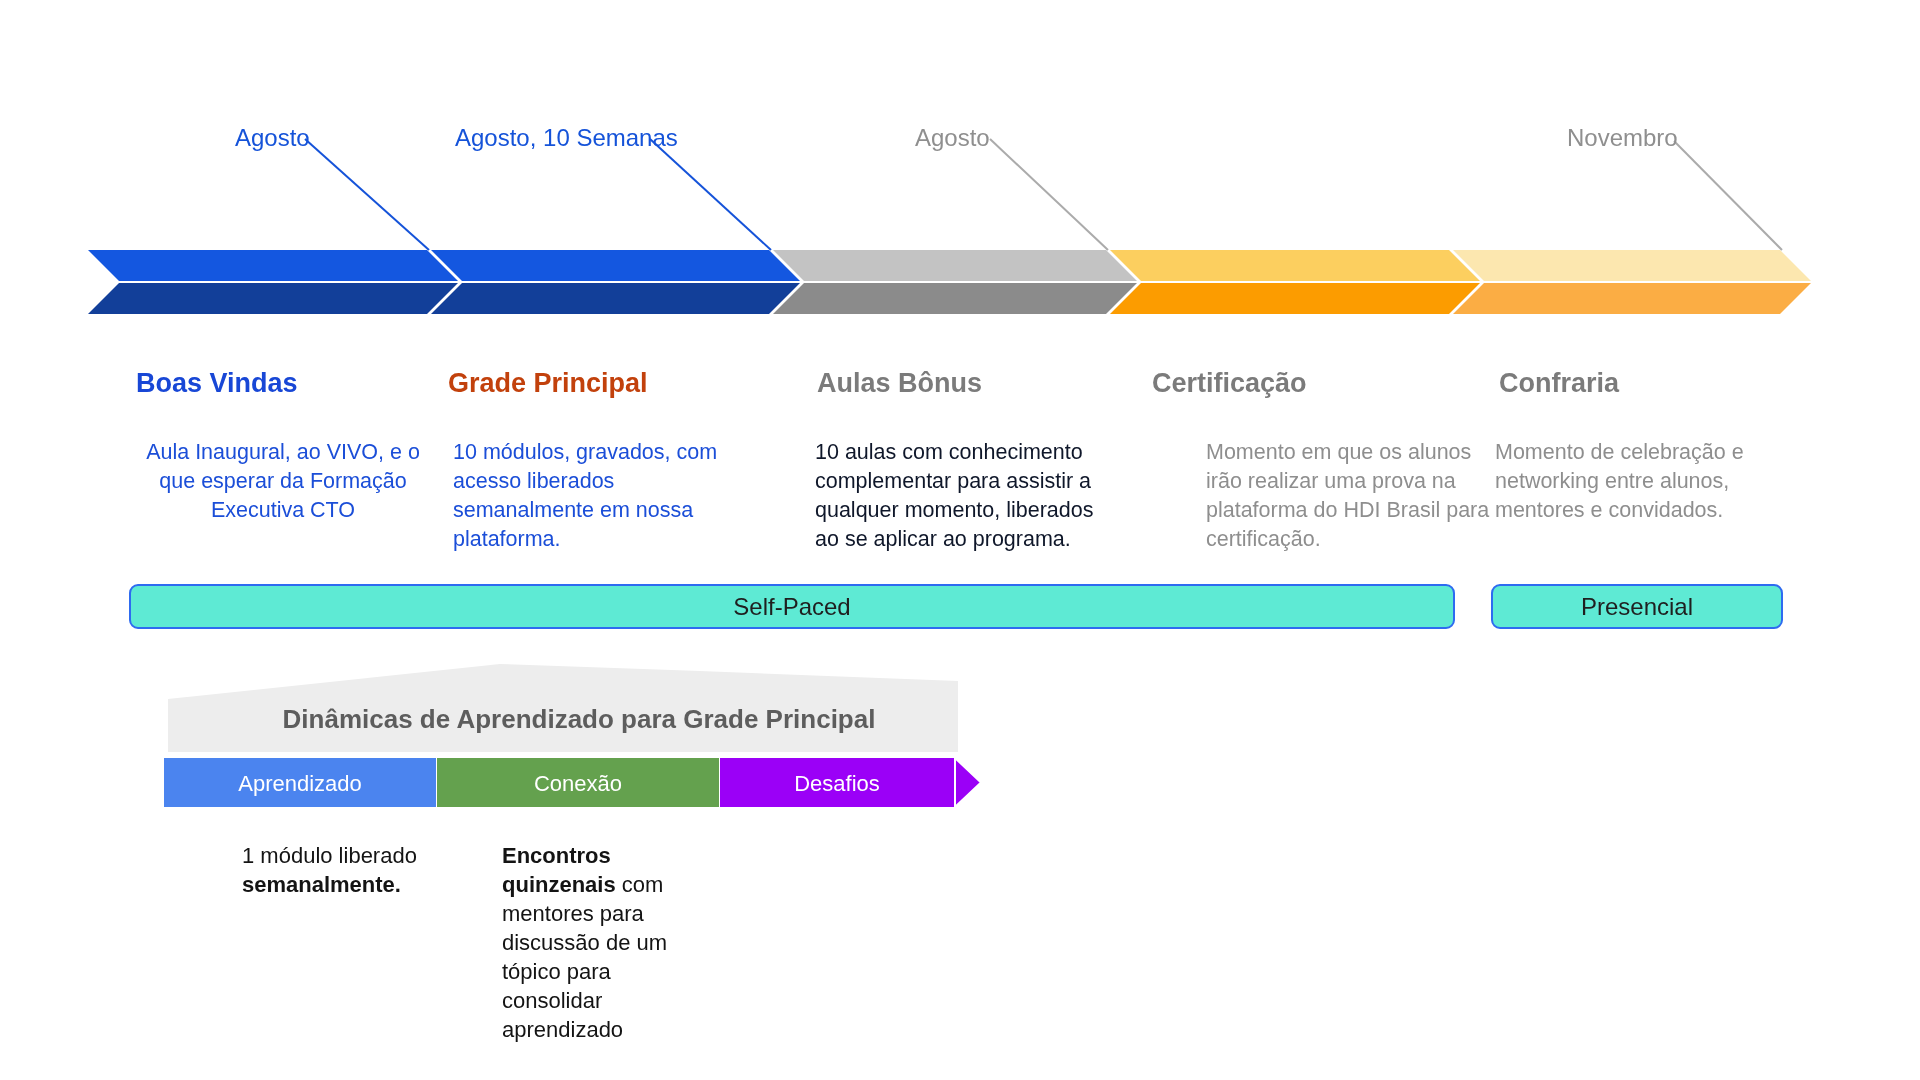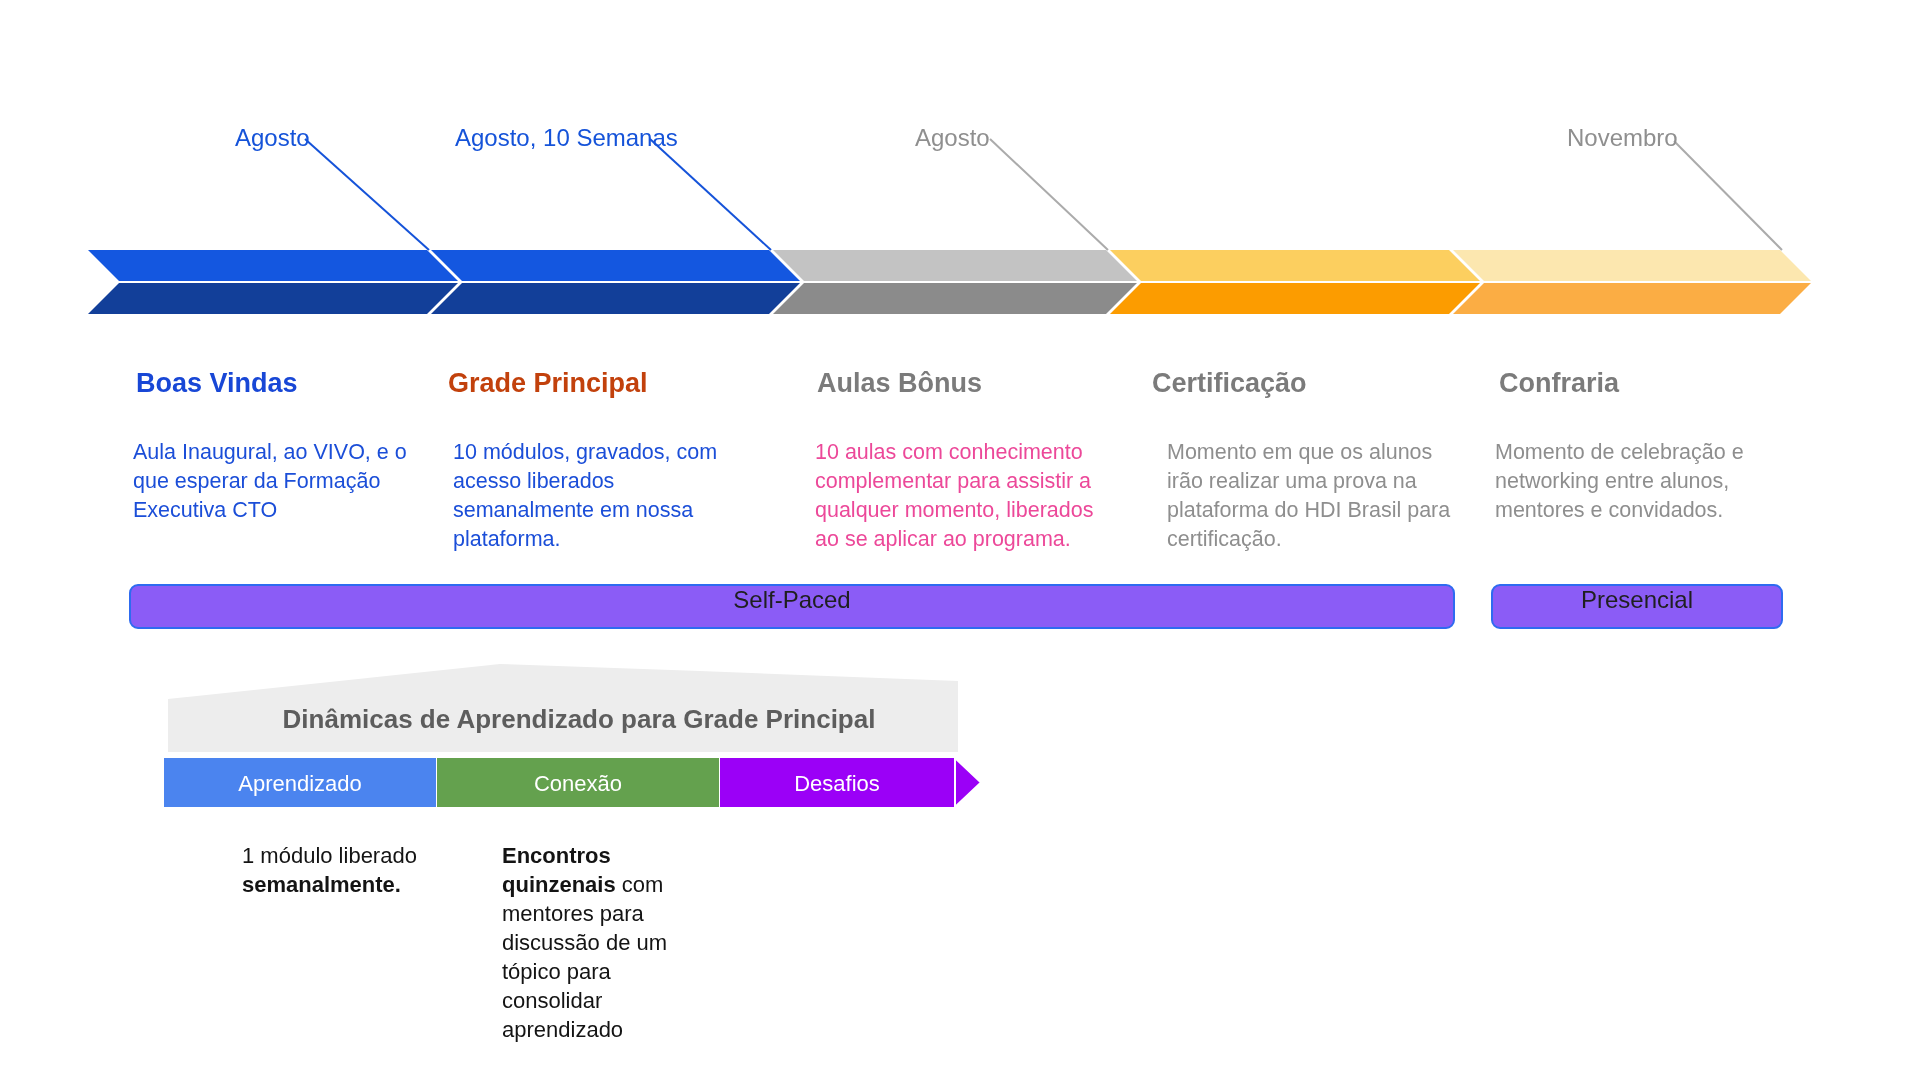--- a/index.html
+++ b/index.html
@@ -2,22 +2,22 @@
 <html><head>
 <meta charset="utf-8">
 <style>
   html,body{margin:0;padding:0;background:#fff;}
   #stage{position:relative;width:1920px;height:1080px;background:#ffffff;overflow:hidden;
          font-family:"Liberation Sans","DejaVu Sans",sans-serif;}
   .abs{position:absolute;}
   .milestone{font-size:24px;white-space:nowrap;}
   .col-title{font-size:27px;font-weight:bold;white-space:nowrap;}
   .col-body{font-size:21.5px;line-height:29px;white-space:pre-line;}
-  .mode-box{box-sizing:border-box;border:2px solid #2e6bf0;border-radius:9px;background:#8b5cf6;
-            display:flex;align-items:flex-start;justify-content:center;font-size:24px;color:#1f1f1f;}
+  .mode-box{box-sizing:border-box;border:2px solid #2e6bf0;border-radius:9px;background:#5eead4;
+            display:flex;align-items:center;justify-content:center;font-size:24px;color:#1f1f1f;}
   .dyn-title{font-size:26px;font-weight:bold;color:#5d5d5d;text-align:center;white-space:nowrap;padding-left:16px;}
   .note{font-size:22px;line-height:29px;color:#141414;}
   .note b{font-weight:bold;}
   svg text{font-family:"Liberation Sans","DejaVu Sans",sans-serif;}
 </style>
 </head>
 <body>
 
 <div id="stage">
 
@@ -37,38 +37,38 @@
       <line x1="990" y1="139" x2="1108" y2="250" stroke="#ababab" stroke-width="2"></line>
       <line x1="1674" y1="141" x2="1782" y2="250" stroke="#ababab" stroke-width="2"></line>
     </svg>
 
   <div class="abs milestone" style="left:235px;top:124px;color:#1553d9;">Agosto</div>
   <div class="abs milestone" style="left:455px;top:124px;color:#1553d9;">Agosto, 10 Semanas</div>
   <div class="abs milestone" style="left:915px;top:124px;color:#8f8f8f;">Agosto</div>
   <div class="abs milestone" style="left:1567px;top:124px;color:#8f8f8f;">Novembro</div>
 
   <div class="abs col-title" style="left:136px;top:368px;color:#1847d6;">Boas Vindas</div>
-  <div class="abs col-body" style="left:133px;top:438px;width:300px;color:#1b4ed8;">Aula Inaugural, ao VIVO, e o
+  <div class="abs col-body" style="left:133px;top:438px;width:300px;color:#1b4ed8;text-align:center;">Aula Inaugural, ao VIVO, e o
 que esperar da Formação
 Executiva CTO</div>
 
   <div class="abs col-title" style="left:448px;top:368px;color:#c2410c;">Grade Principal</div>
   <div class="abs col-body" style="left:453px;top:438px;width:300px;color:#1b4ed8;">10 módulos, gravados, com
 acesso liberados
 semanalmente em nossa
 plataforma.</div>
 
   <div class="abs col-title" style="left:817px;top:368px;color:#7b7b7b;">Aulas Bônus</div>
-  <div class="abs col-body" style="left:815px;top:438px;width:310px;color:#ec4899;">10 aulas com conhecimento
+  <div class="abs col-body" style="left:815px;top:438px;width:310px;color:#0f172a;">10 aulas com conhecimento
 complementar para assistir a
 qualquer momento, liberados
 ao se aplicar ao programa.</div>
 
   <div class="abs col-title" style="left:1152px;top:368px;color:#7b7b7b;">Certificação</div>
-  <div class="abs col-body" style="left:1167px;top:438px;width:310px;color:#8e8e8e;">Momento em que os alunos
+  <div class="abs col-body" style="left:1206px;top:438px;width:310px;color:#8e8e8e;">Momento em que os alunos
 irão realizar uma prova na
 plataforma do HDI Brasil para
 certificação.</div>
 
   <div class="abs col-title" style="left:1499px;top:368px;color:#7b7b7b;">Confraria</div>
   <div class="abs col-body" style="left:1495px;top:438px;width:300px;color:#8e8e8e;">Momento de celebração e
 networking entre alunos,
 mentores e convidados.</div>
 
   <div class="abs mode-box" style="left:129px;top:584px;width:1326px;height:45px;">

